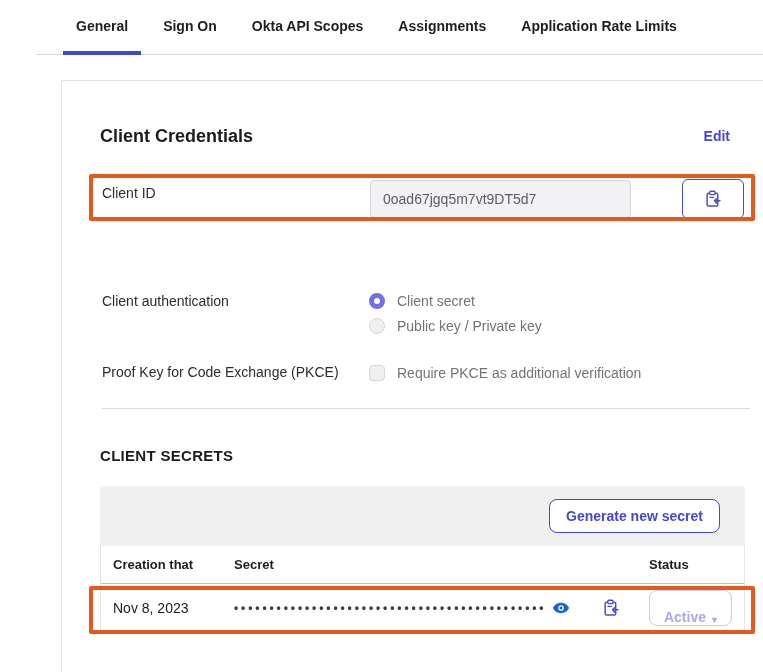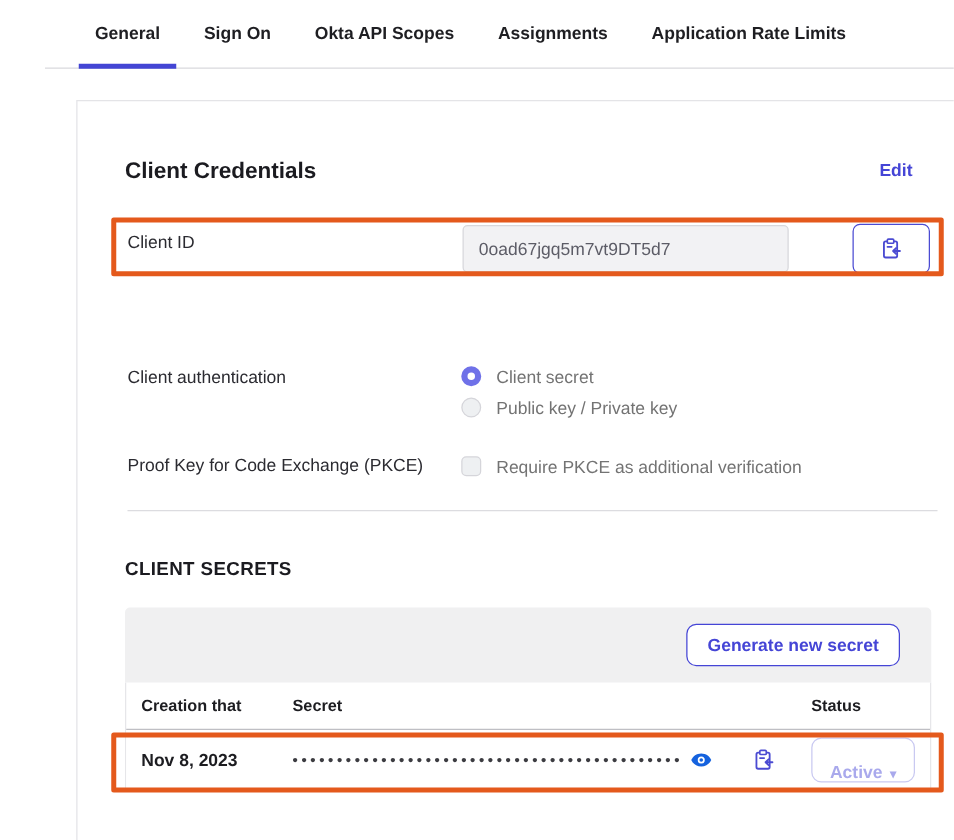--- a/index.html
+++ b/index.html
@@ -86,21 +86,21 @@
   }
   .table-body { border-left:1px solid #e6e6e9; border-right:1px solid #e6e6e9; background:#fff; }
   .table-header {
     display:flex; align-items:center; height:38px;
     border-bottom:1px solid #bfbfc4; font-size:13px; font-weight:700; color:#1d1d21;
   }
   .col-date  { margin-left:12px; width:121px; }
   .col-secret { flex:1; display:flex; align-items:center; }
   .col-status { width:95px; }
   .table-row { display:flex; align-items:center; height:48px; background:#fff; }
-  .row-date { font-size:14px; color:#1d1d21;font-weight:bold; }
+  .row-date { font-size:14px; color:#1d1d21; }
   .secret-dots { font-size:12px; letter-spacing:2.9px; color:#3c3c41; font-weight:700; white-space:nowrap; }
   .eye-btn { margin-left:6px; background:none; border:none; cursor:pointer; display:flex; align-items:center; }
   .row-copy-btn { margin-left:32px; background:none; border:none; cursor:pointer; display:flex; align-items:center; }
   .status-btn {
     width:83px; height:36px; background:#fff; border:1px solid #c9c9f1; border-radius:8px;
     color:#a9a9ec; font-size:14px; font-weight:700; cursor:pointer;
     display:flex; align-items:flex-end; justify-content:center; gap:6px;
     font-family:"Liberation Sans", sans-serif;
   }
   .status-caret { font-size:10px; }

